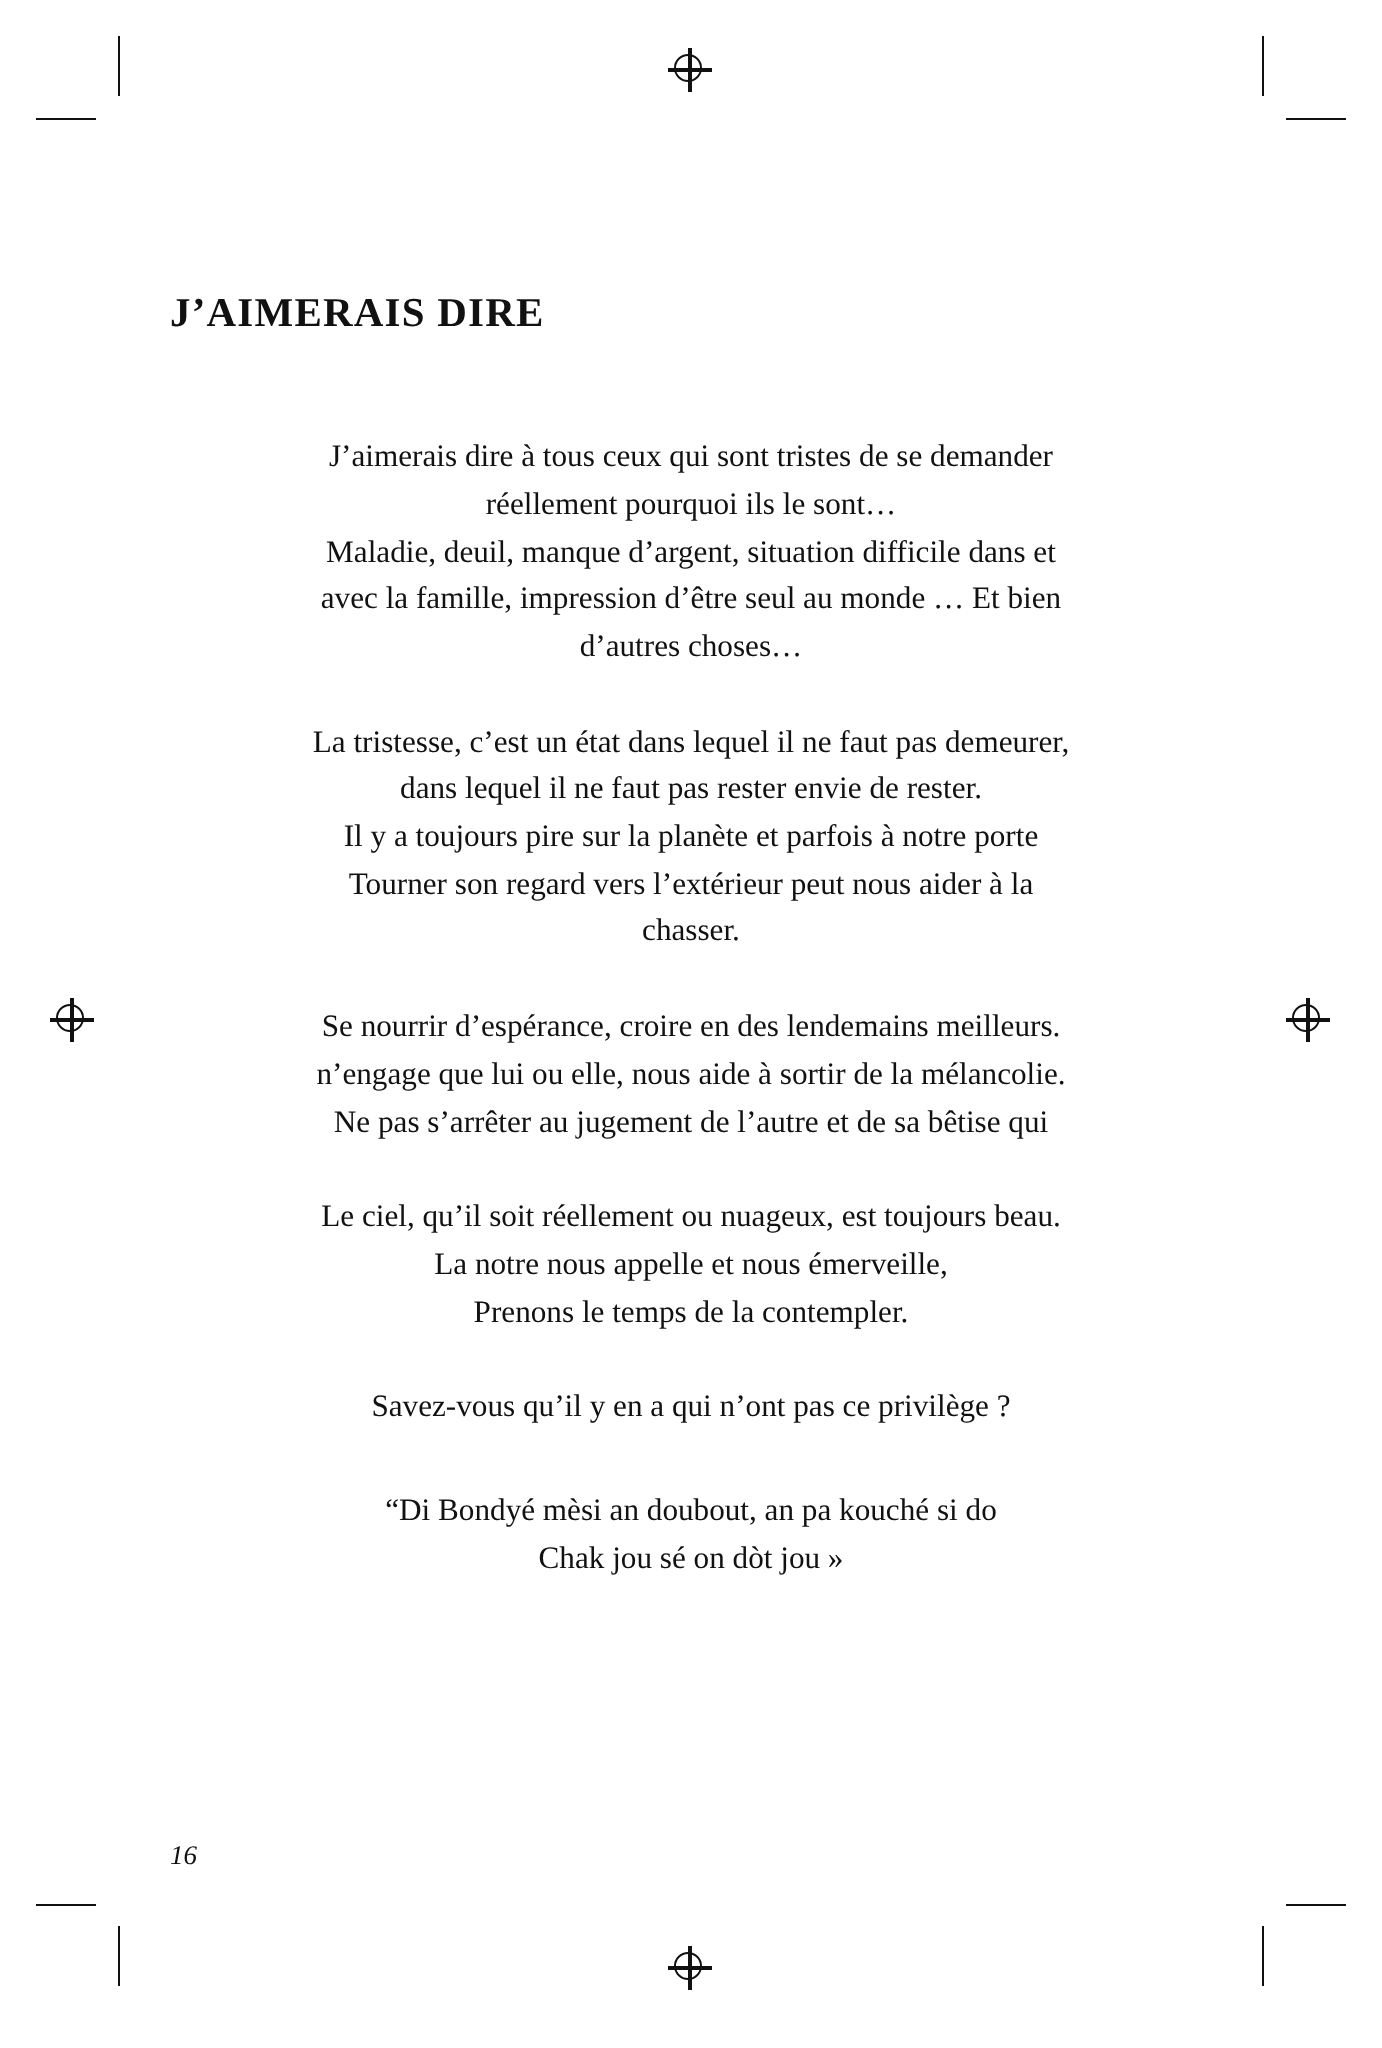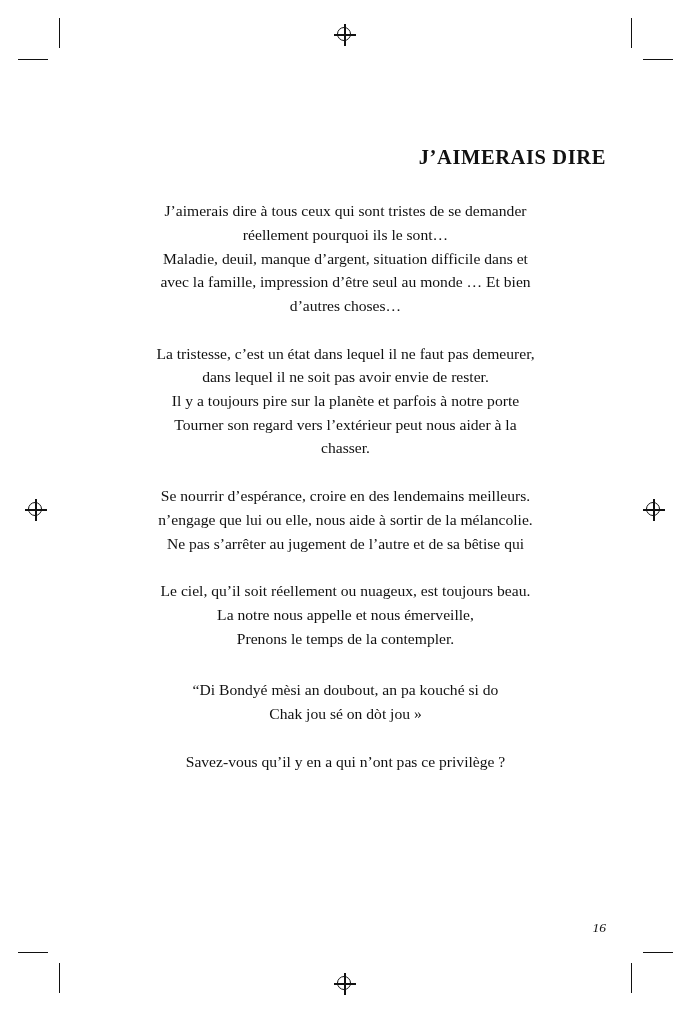--- a/index.html
+++ b/index.html
@@ -74,57 +74,57 @@
   
   .page {
     position: absolute;
     left: 85px;
     top: 120px;
     width: 521px;
     height: 830px;
   }
 
   .poem-title {
-    text-align: right;
+    text-align: left;
     font-family: "Liberation Serif", serif;
     font-weight: bold;
     font-size: 20.5px;
     letter-spacing: 0.6px;
     line-height: 1.33;
     margin: 24px 0 0 0;
     text-transform: uppercase;
   }
   .poem-title .line2 {
     display: block;
   }
   
 
   .stanzas {
-    margin-top: 28px;
+    margin-top: 46px;
   }
   .stanza {
     text-align: center;
     font-size: 15.6px;
     line-height: 1.52;
     margin: 0 0 24px 0;
     color: #111;
   }
   .stanza .vline-txt {
     display: block;
   }
   .stanza.quote {
     margin-top: 28px;
   }
 
   .folio {
     position: absolute;
     left: 0;
     right: 0;
     top: 800px;
-    text-align: right;
+    text-align: left;
     font-size: 13.5px;
     font-style: italic;
     color: #111;
   }
 </style>
 </head>
 <body>
 
 <div class="reg-mark reg-top">
   <div class="ring"></div>
@@ -167,44 +167,44 @@
     <p class="stanza">
       <span class="vline-txt">J’aimerais dire à tous ceux qui sont tristes de se demander</span>
       <span class="vline-txt">réellement pourquoi ils le sont…</span>
       <span class="vline-txt">Maladie, deuil, manque d’argent, situation difficile dans et</span>
       <span class="vline-txt">avec la famille, impression d’être seul au monde … Et bien</span>
       <span class="vline-txt">d’autres choses…</span>
     </p>
 
     <p class="stanza">
       <span class="vline-txt">La tristesse, c’est un état dans lequel il ne faut pas demeurer,</span>
-      <span class="vline-txt">dans lequel il ne soit pas avoir envie de rester.</span>
+      <span class="vline-txt">dans lequel il ne faut pas rester envie de rester.</span>
       <span class="vline-txt">Il y a toujours pire sur la planète et parfois à notre porte</span>
       <span class="vline-txt">Tourner son regard vers l’extérieur peut nous aider à la</span>
       <span class="vline-txt">chasser.</span>
     </p>
 
     <p class="stanza">
       <span class="vline-txt">Se nourrir d’espérance, croire en des lendemains meilleurs.</span>
       <span class="vline-txt">n’engage que lui ou elle, nous aide à sortir de la mélancolie.</span>
       <span class="vline-txt">Ne pas s’arrêter au jugement de l’autre et de sa bêtise qui</span>
     </p>
 
     <p class="stanza">
       <span class="vline-txt">Le ciel, qu’il soit réellement ou nuageux, est toujours beau.</span>
       <span class="vline-txt">La notre nous appelle et nous émerveille,</span>
       <span class="vline-txt">Prenons le temps de la contempler.</span>
     </p>
 
+    <p class="stanza">
+      <span class="vline-txt">Savez-vous qu’il y en a qui n’ont pas ce privilège ?</span>
+    </p>
+
     <p class="stanza quote">
       <span class="vline-txt">“Di Bondyé mèsi an doubout, an pa kouché si do</span>
       <span class="vline-txt">Chak jou sé on dòt jou »</span>
     </p>
 
-    <p class="stanza">
-      <span class="vline-txt">Savez-vous qu’il y en a qui n’ont pas ce privilège ?</span>
-    </p>
-
   </div>
 
   <div class="folio">16</div>
 
 </div>
 
 </body></html>

